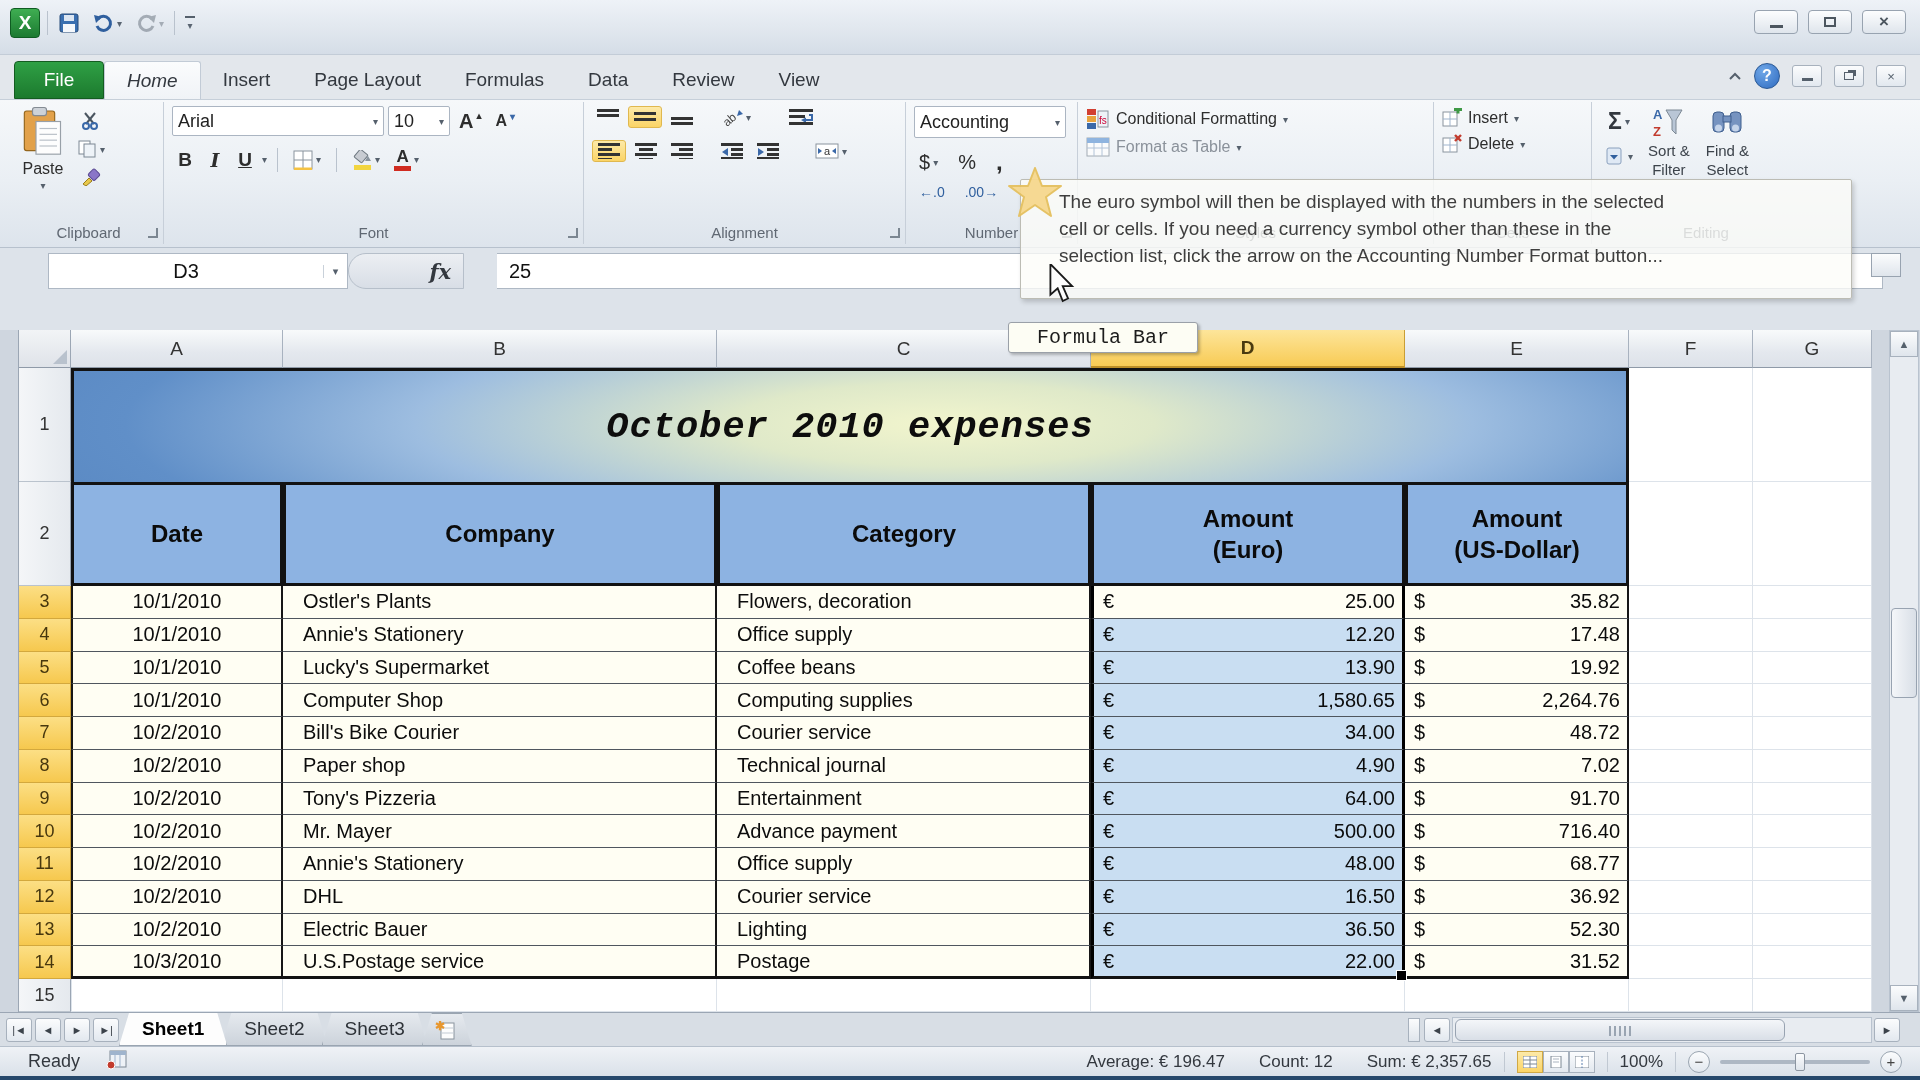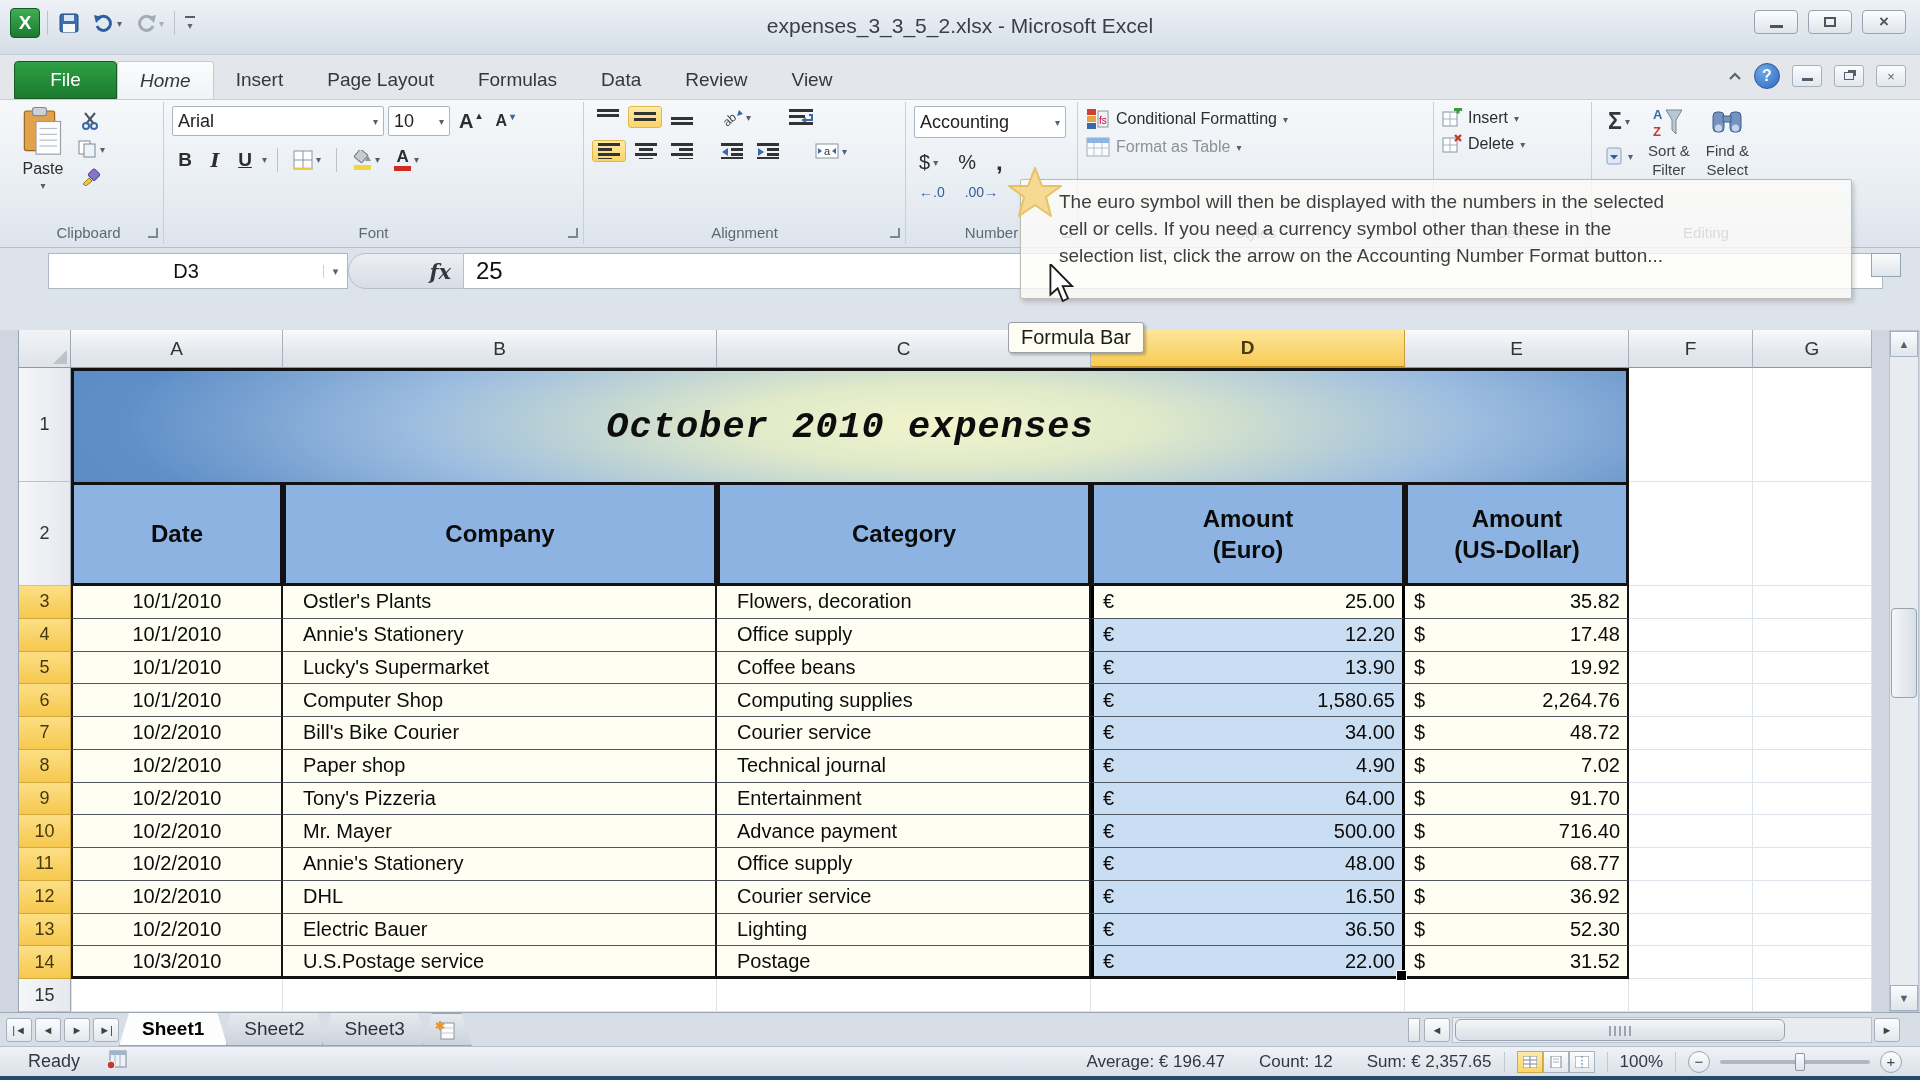--- a/index.html
+++ b/index.html
@@ -20,21 +20,21 @@
   .wtitle { position:absolute; left:0; right:0; top:14px; text-align:center; font-size:21px; color:#3a3f46; }
   .winbtns { position:absolute; right:14px; top:10px; display:flex; gap:10px; }
   .wbtn { width:44px; height:24px; border:1px solid #98a3b0; border-radius:4px;
     background:linear-gradient(#fcfdfe,#dfe5ec); display:flex; align-items:center; justify-content:center; color:#4c565f; }
   .ic-min { width:13px; height:3px; background:#4c565f; margin-top:8px; }
   .ic-restore { width:12px; height:10px; border:2px solid #4c565f; }
   .ic-close { font-size:17px; font-weight:bold; }
   
   #tabrow { position:absolute; left:0; top:55px; right:0; height:45px; background:#e3e7ec; border-bottom:1px solid #c6cfd9; }
   .tabs { position:absolute; left:14px; bottom:0; display:flex; align-items:flex-end; }
-  .ftab { width:103px; height:38px; background:linear-gradient(#2fa045,#1c7a2e); color:#fff; font-size:19px;
+  .ftab { width:90px; height:38px; background:linear-gradient(#2fa045,#1c7a2e); color:#fff; font-size:19px;
     display:flex; align-items:center; justify-content:center; border-radius:4px 4px 0 0; border:1px solid #145c21; }
   .rtab { height:38px; padding:0 22px; display:flex; align-items:center; font-size:19px; color:#33383f; }
   .rtab.active { background:linear-gradient(#fbfcfd,#f0f3f7); border:1px solid #c2cbd6; border-bottom:none;
     border-radius:3px 3px 0 0;font-style:italic; }
   .tr-btns { position:absolute; right:14px; top:8px; display:flex; gap:12px; align-items:center; }
   .mini { width:30px; height:22px; border:1px solid #a7b1bd; border-radius:3px; background:linear-gradient(#fbfcfd,#e2e8ef);
     display:flex; align-items:center; justify-content:center; color:#55606c; font-size:13px; }
   .help { width:26px; height:26px; border-radius:50%; background:radial-gradient(circle at 35% 30%,#6fa7e8,#2f6bc0);
     color:#fff; font-weight:bold; font-size:16px; display:flex; align-items:center; justify-content:center; border:1px solid #2a5894; }
   .chev { border:none; background:none; color:#55606c; font-size:13px; }
@@ -66,32 +66,32 @@
   .sigma { font-size:23px; font-weight:bold; color:#33383f; }
   
   #ribbon-tip { position:absolute; left:1020px; top:179px; width:832px; height:120px;
     background:rgba(253,253,249,0.78); border:1px solid #bcbcb4; border-radius:2px;
     box-shadow:2px 3px 5px rgba(0,0,0,0.18); z-index:50; padding:8px 0 0 38px;
     font-size:19px; color:#3e3e3e; line-height:27px; }
   #star { position:absolute; left:1008px; top:166px; z-index:60; }
   #cursor { position:absolute; left:1048px; top:264px; z-index:70; }
   #fb-tip { position:absolute; left:1008px; top:322px; z-index:55; background:#fdfdf4;
     border:1px solid #9aa0a8; border-radius:3px; box-shadow:2px 2px 3px rgba(0,0,0,0.25);
-    padding:3px 12px; font-size:20px; color:#1c1c1c; }
+    padding:3px 28px; font-size:20px; color:#1c1c1c;font-family:Liberation Mono, monospace; }
   
   #fbar { position:absolute; left:0; top:248px; right:0; height:82px; background:#dde3ea; }
   .fb-inner { position:absolute; left:20px; top:5px; right:37px; height:36px; display:flex;padding-left:28px; }
   .namebox { width:300px; background:#fff; border:1px solid #aeb8c4; display:flex; align-items:center; }
   .namebox .nb-text { flex:1; text-align:center; font-size:20px; color:#111; }
   .namebox .nb-arr { width:24px; border-left:1px solid #c9d1da; text-align:center; font-size:11px; color:#55606c; }
   .fxpill { width:116px; background:linear-gradient(#eceff3,#d8dee6); border:1px solid #b6bfca;
     border-radius:18px 0 0 18px; display:flex; align-items:center; justify-content:flex-end; padding-right:12px; }
   .fx { font-family:"DejaVu Serif", serif; font-style:italic; font-weight:bold; font-size:21px; color:#33383f; }
   .finput { flex:1; background:#fff; border:1px solid #aeb8c4; border-left:none; display:flex; align-items:center;
-    padding-left:12px; font-size:24px; color:#111; }
+    padding-left:12px; font-size:20px; color:#111;margin-left:33px; }
   .vsplit { position:absolute; right:19px; top:5px; width:30px; height:24px; background:linear-gradient(#fbfcfd,#dfe5ec);
     border:1px solid #98a3b0; }
   
   #grid { position:absolute; left:18px; top:330px; width:1853px; height:682px; background:#fff;
     --cols:52px 212px 434px 374px 314px 224px 124px 119px 1fr; border-left:1px solid #9ba6b4; }
   .hdr-row { display:grid; grid-template-columns:var(--cols); height:38px; }
   .corner { background:linear-gradient(#f2f4f6,#dfe3e9); border-right:1px solid #9ba6b4; border-bottom:1px solid #8f9aa8; position:relative; }
   .corner::after { content:''; position:absolute; right:3px; bottom:3px; border-left:14px solid transparent;
     border-bottom:14px solid #b9c2cd; }
   .colhdr { display:flex; align-items:center; justify-content:center; font-size:19px; color:#333;
@@ -201,21 +201,20 @@
           <span class="arr">▾</span>
       </div>
       <div class="qsep"></div>
       <div class="qbtn">
         <div style="display:flex;flex-direction:column;align-items:center;">
           <div style="width:10px;height:2px;background:#55606c;margin-bottom:2px;"></div>
           <span class="arr">▾</span>
         </div>
       </div>
     </div>
-    <div class="wtitle">expenses_3_3_5_2.xlsx  -  Microsoft Excel</div>
     <div class="winbtns">
       <div class="wbtn">
           <div class="ic-min"></div>
         </div>
       <div class="wbtn">
           <div class="ic-restore"></div>
         </div>
       <div class="wbtn">
           <span class="ic-close">×</span>
         </div>

